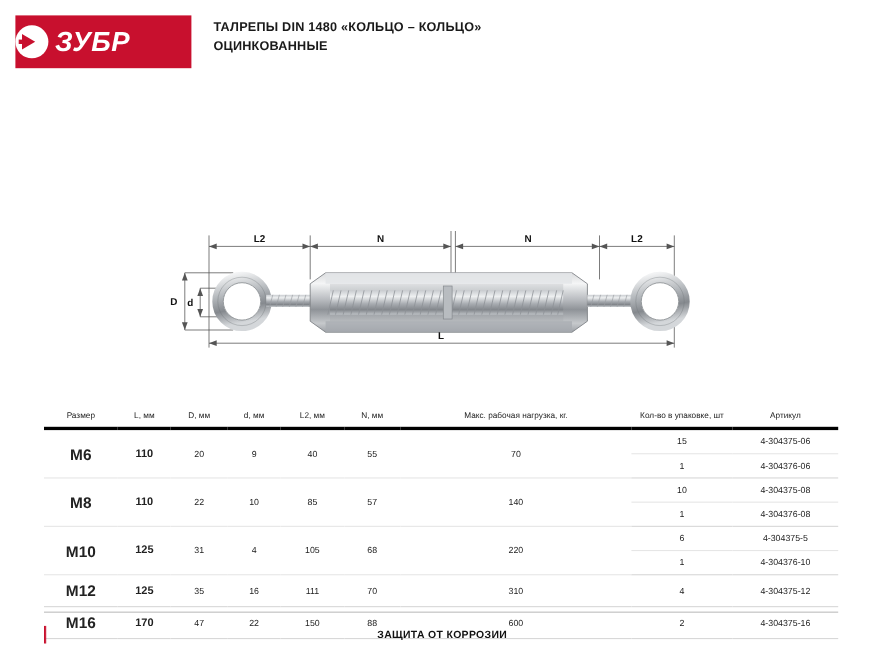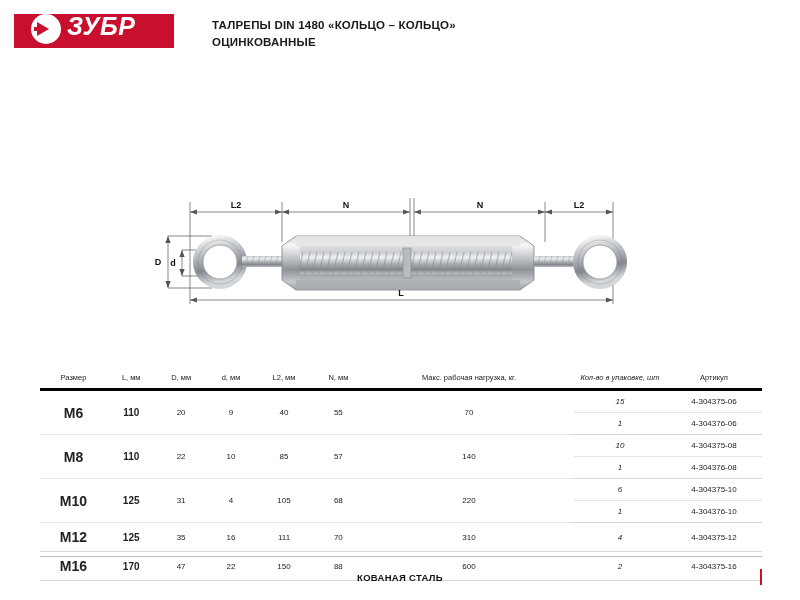--- a/index.html
+++ b/index.html
@@ -17,24 +17,25 @@
   }
 
   
   .header {
     display: flex;
     align-items: flex-start;
     padding: 14px 0 0 14px;
   }
   .logo {
     width: 160px;
-    height: 34px;
+    height: 48px;
     background: #c8102e;
     display: flex;
-    padding-left: 17px;
+    align-items: center;
+    padding-left: 0;
     box-sizing: border-box;
   }
   .logo-mark {
     width: 30px;
     height: 30px;
     background: #ffffff;
     border-radius: 50%;
     position: relative;
     flex: 0 0 auto;
     margin-right: 6px;
@@ -61,21 +62,21 @@
   }
   .logo-text {
     color: #ffffff;
     font-size: 25px;
     font-weight: bold;
     letter-spacing: 0.5px;
     line-height: 1;
     font-style: italic;
   }
   .title-block {
-    margin-left: 38px;
+    margin-left: 20px;
     padding-top: 3px;
   }
   .title-line {
     font-size: 11.5px;
     font-weight: bold;
     letter-spacing: 0.2px;
     line-height: 1.45;
   }
 
   
@@ -122,21 +123,21 @@
     font-weight: bold;
     font-size: 14px;
   }
   tbody td.len {
     font-weight: bold;
     font-size: 10px;
   }
   tbody tr.sub td {
     border-bottom: 1px solid #e6e6e6;
   }
-  .pack-col { width: 88px; font-style: italic; }
+  .pack-col { width: 88px; }
   .art-col  { width: 92px; }
 
   
   .footer {
     position: absolute;
     left: 40px;
     top: 556px;
     width: 722px;
     border-top: 1px solid #bdbdbd;
     padding-top: 12px;
@@ -385,21 +386,21 @@
         </tr>
         <tr class="sub">
           <td rowspan="2" class="size">M10</td>
           <td rowspan="2" class="len">125</td>
           <td rowspan="2" class="">31</td>
           <td rowspan="2" class="">4</td>
           <td rowspan="2" class="">105</td>
           <td rowspan="2" class="">68</td>
           <td rowspan="2" class="">220</td>
           <td class="pack-col">6</td>
-          <td class="art-col">4-304375-10</td>
+          <td class="art-col">4-304375-5</td>
         </tr>
         <tr>
           <td class="pack-col">1</td>
           <td class="art-col">4-304376-10</td>
         </tr>
         <tr>
           <td rowspan="1" class="size">M12</td>
           <td rowspan="1" class="len">125</td>
           <td rowspan="1" class="">35</td>
           <td rowspan="1" class="">16</td>
@@ -418,16 +419,16 @@
           <td rowspan="1" class="">88</td>
           <td rowspan="1" class="">600</td>
           <td class="pack-col">2</td>
           <td class="art-col">4-304375-16</td>
         </tr>
       </tbody>
   </table>
 </div>
 
 <div class="footer">
-  <div class="footer-item">КОВАНАЯ СТАЛЬ</div>
   <div class="footer-sep"></div>
   <div class="footer-sep"></div>
+  <div class="footer-item">ЗАЩИТА ОТ КОРРОЗИИ</div>
 </div>
 
 </body></html>

